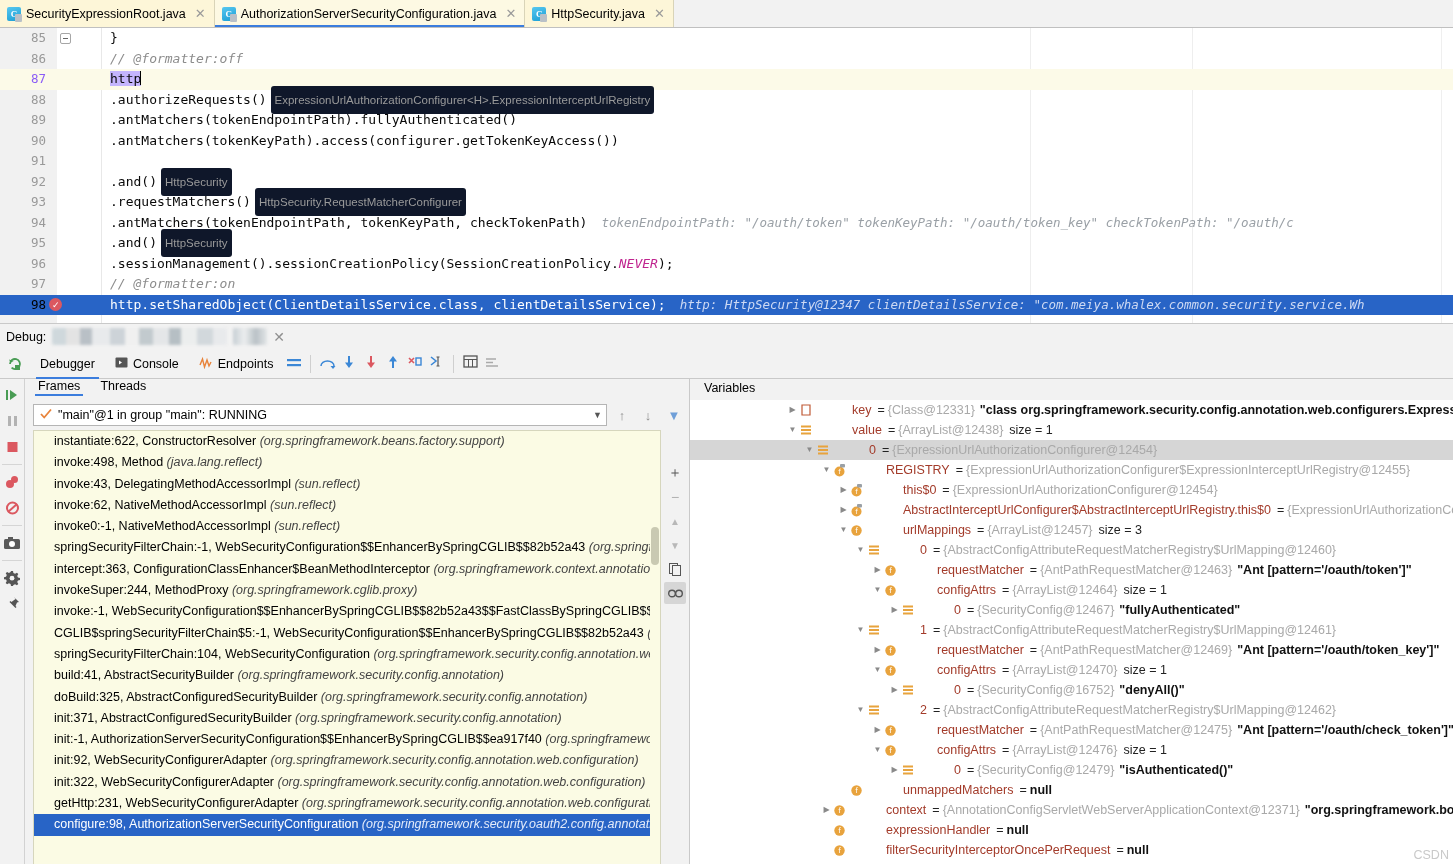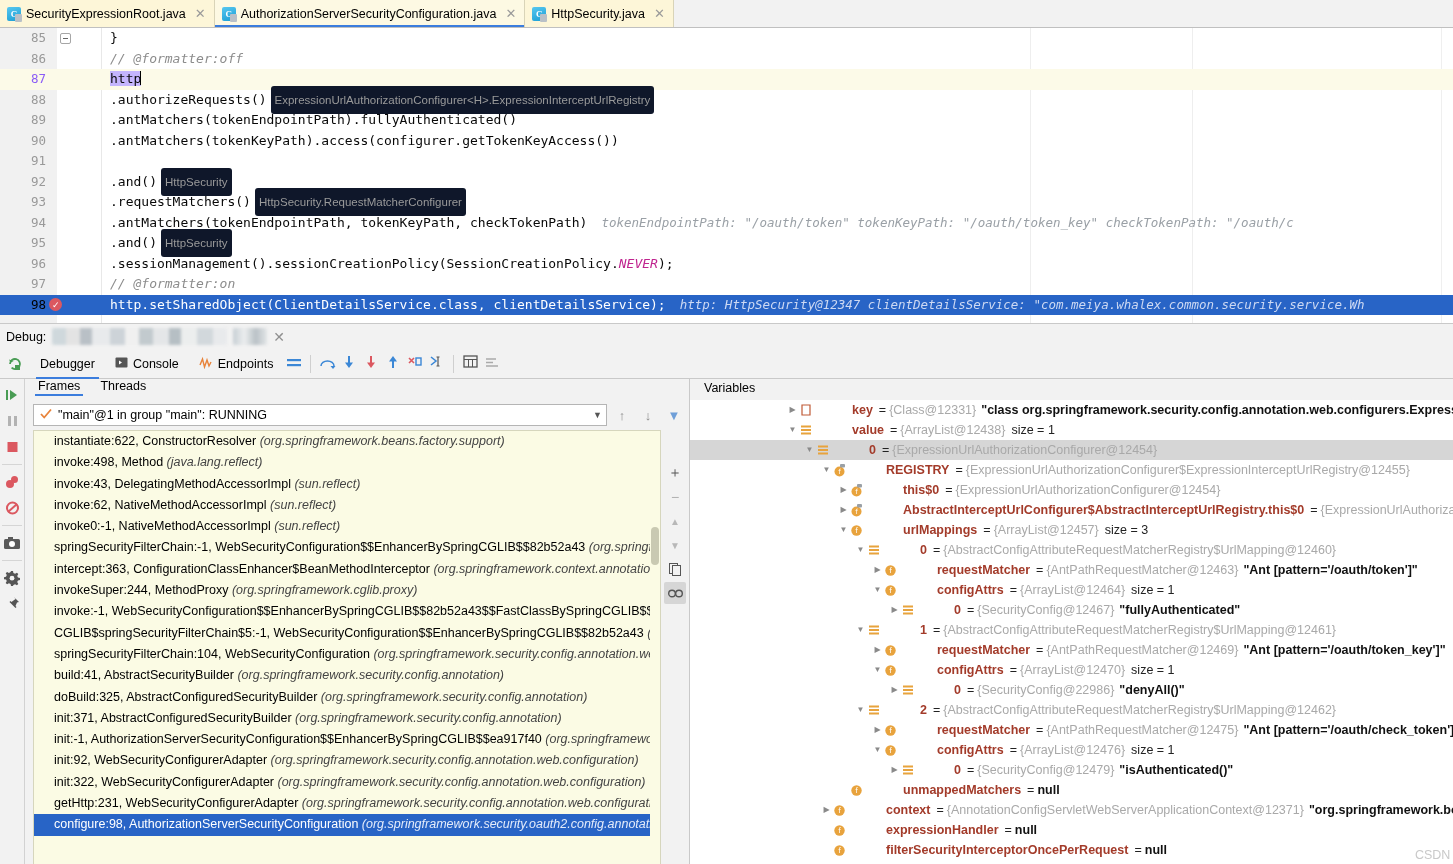--- a/index.html
+++ b/index.html
@@ -218,21 +218,21 @@
   .varspane { flex:1; display:flex; flex-direction:column; background:#ffffff; position:relative;}
   .vars-title { height:21px; font-size:12.5px; padding:2px 0 0 14px; background:#f2f2f2; color:#000;}
   .vars-body { flex:1; background:#fff; overflow:hidden; position:relative; font-size:12.5px; }
   .vrow {
     height:20px; line-height:20px; white-space:nowrap; display:flex; align-items:center;
     padding-right:4px;
   }
   .vrow.sel { background:#d6d6d6; }
   .tri { width:13px; flex:none; text-align:center; color:#8a8a8a; font-size:8px; }
   .tri.empty { color: transparent; }
-  .vname { color:#a33b2a; font-weight:bold; margin-right:3px;padding-left:36px; }
+  .vname { color:#a33b2a; font-weight:normal; margin-right:3px;padding-left:36px; }
   .veq { color:#222; margin:0 3px; }
   .vtype { color:#a9a9a9; }
   .vstr { color:#111; font-weight:bold; }
   .vsize { color:#222; margin-left:6px; }
   .vnull { color:#111; font-weight:bold; }
 
   .watermark {
     position:absolute; right:28px; bottom:26px; color:#c9c9c9; font-size:12.5px;
     font-family:"Liberation Sans", sans-serif;
   }
@@ -722,21 +722,21 @@
           <span class="tri">▶</span>
           <span style="width: 13px; height: 13px; flex: 0 0 auto; margin-right: 4px; display: inline-flex; align-items: center; justify-content: center; position: relative;">
             <svg width="12" height="12" viewBox="0 0 12 12">
               <rect x="1" y="1.5" width="10" height="2" fill="#e8a33d"></rect>
               <rect x="1" y="5" width="10" height="2" fill="#e8a33d"></rect>
               <rect x="1" y="8.5" width="10" height="2" fill="#e8a33d"></rect>
             </svg>
           </span>
           <span class="vname">0</span>
           <span class="veq">=</span>
-          <span class="vtype">{SecurityConfig@22986}</span>
+          <span class="vtype">{SecurityConfig@16752}</span>
           <span class="vstr" style="margin-left: 5px;">"denyAll()"</span>
         </div>
         <div class="vrow" style="padding-left: 164px;">
           <span class="tri">▼</span>
           <span style="width: 13px; height: 13px; flex: 0 0 auto; margin-right: 4px; display: inline-flex; align-items: center; justify-content: center; position: relative;">
             <svg width="12" height="12" viewBox="0 0 12 12">
               <rect x="1" y="1.5" width="10" height="2" fill="#e8a33d"></rect>
               <rect x="1" y="5" width="10" height="2" fill="#e8a33d"></rect>
               <rect x="1" y="8.5" width="10" height="2" fill="#e8a33d"></rect>
             </svg>

